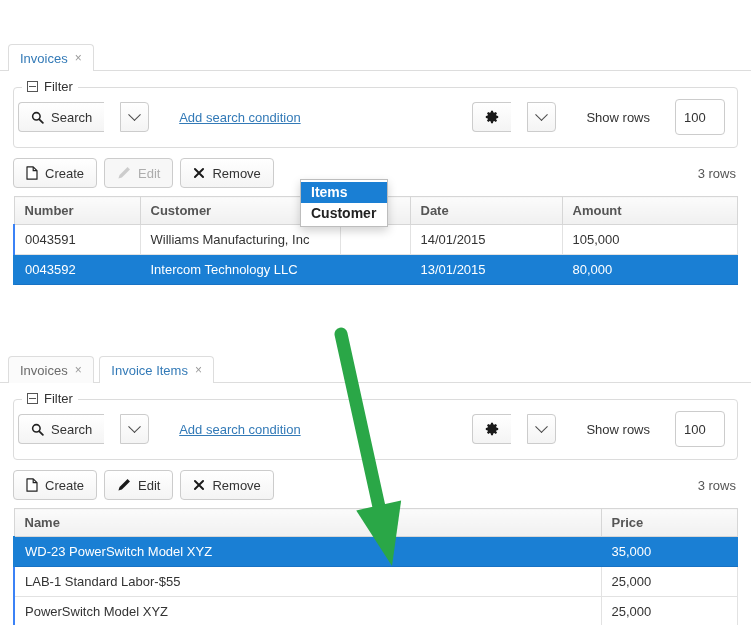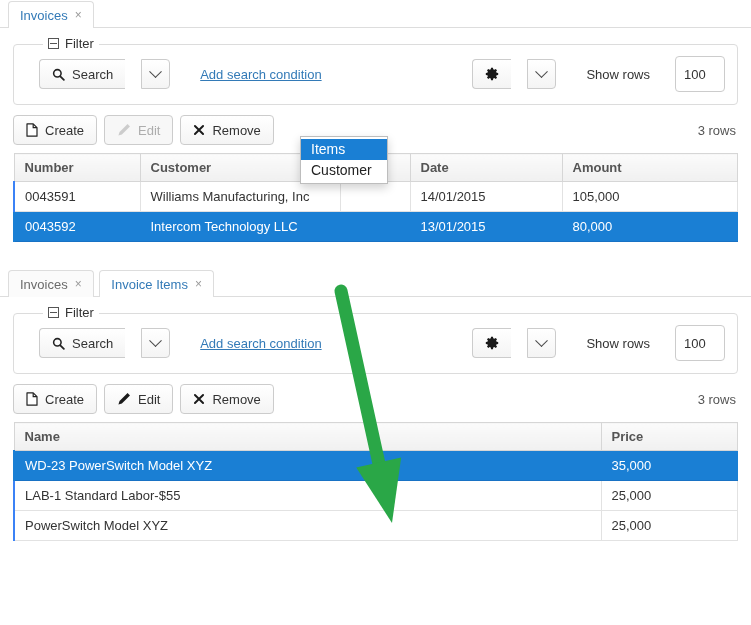--- a/index.html
+++ b/index.html
@@ -14,20 +14,21 @@
   }
   .screen { position: relative; width: 751px; height: 625px; }
 
   
   .tabbar {
     position: relative;
     height: 28px;
     border-bottom: 1px solid #dddddd;
     padding-left: 8px;
     background: #ffffff;
+    margin-top: 43px;
   }
   .tab {
     position: relative;
     display: inline-flex;
     align-items: center;
     gap: 7px;
     height: 27px;
     padding: 0 11px;
     margin-right: 2px;
     border: 1px solid #dddddd;
@@ -46,21 +47,21 @@
     line-height: 1;
     cursor: pointer;
   }
 
   
   .filter-wrap { padding: 8px 13px 0 13px; }
   fieldset.filter {
     border: 1px solid #dcdcdc;
     border-radius: 4px;
     margin: 0;
-    padding: 4px 12px 12px 25px;
+    padding: 4px 12px 12px 4px;
   }
   fieldset.filter > legend {
     font-size: 13px;
     color: #333;
     padding: 0 5px;
     margin-left: 4px;
     width: auto;
   }
   .legend-inner { display: inline-flex; align-items: center; gap: 6px; }
   .collapse-box {
@@ -155,20 +156,21 @@
     box-shadow: 0 4px 9px rgba(0,0,0,.18);
     padding: 2px 0;
     min-width: 88px;
   }
   .dropdown-menu .mi {
     padding: 2px 10px 3px 10px;
     font-size: 14px;
     color: #222;
     white-space: nowrap;
     cursor: pointer;
+    font-weight: bold;
   }
   .dropdown-menu .mi.sel { background: #1a7fd4; color: #ffffff; }
 
   
   .grid-wrap { padding: 0 13px; }
   table.grid {
     width: 100%;
     border-collapse: collapse;
     table-layout: fixed;
     font-size: 13px;

